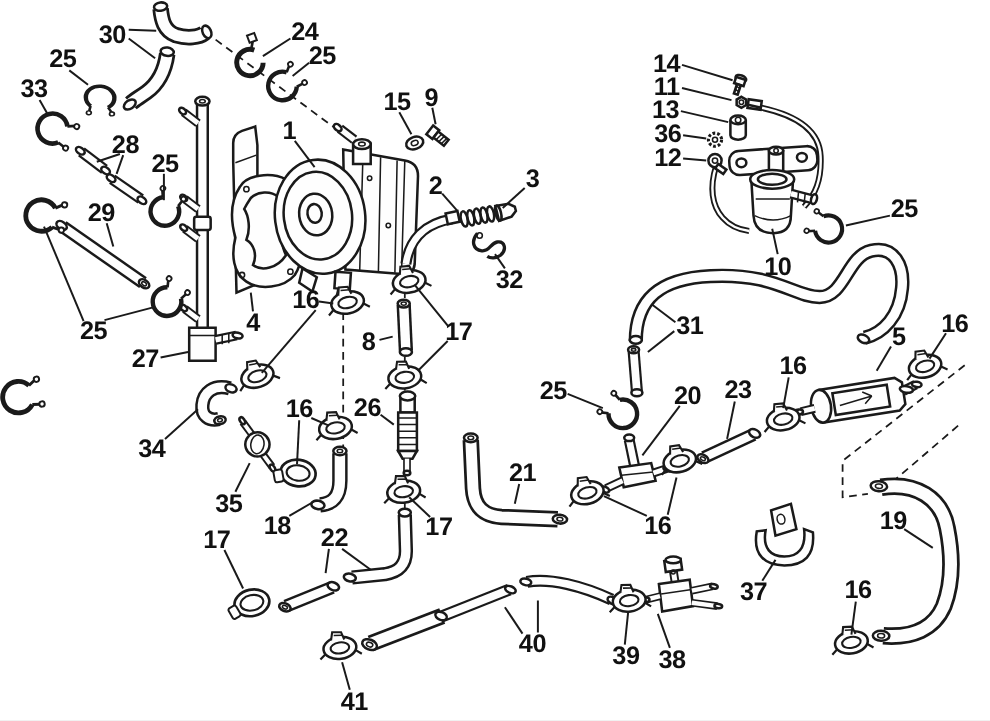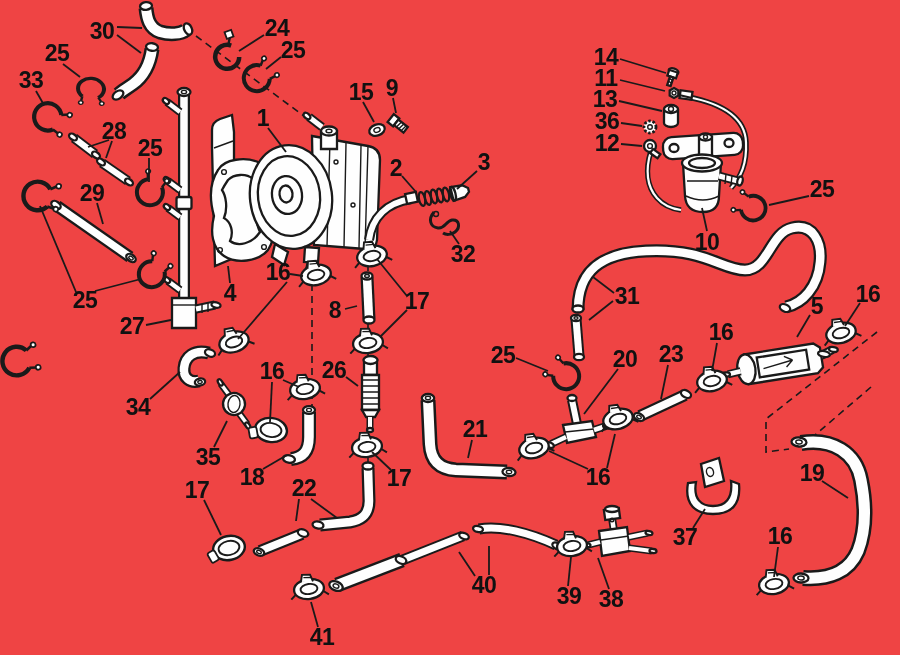--- a/index.html
+++ b/index.html
@@ -1,16 +1,16 @@
 <!DOCTYPE html>
 <html><head>
 <meta charset="utf-8">
 <style>
   html,body{margin:0;padding:0;background:#e8e8e8;}
-  .stage{position:relative;width:900px;height:655px;background:#ef4444;overflow:hidden;
+  .stage{position:relative;width:900px;height:655px;background:#ffffff;overflow:hidden;
          font-family:"Liberation Sans",sans-serif;}
   svg{display:block}
   .o{stroke:#1a1a1a;fill:none;stroke-linejoin:round;stroke-linecap:butt}
   .i{stroke:#fefefe;fill:none;stroke-linejoin:round;stroke-linecap:butt}
   .wf{fill:#fefefe;stroke:#1a1a1a;stroke-width:2.3}
   .ln{stroke:#1a1a1a;fill:none;stroke-width:2.3}
   .thin{stroke:#1a1a1a;fill:none;stroke-width:1.4}
   .dash{stroke:#1a1a1a;stroke-width:1.6;fill:none;stroke-dasharray:7 5}
   .leader{stroke:#1a1a1a;stroke-width:1.8}
   .callout{font-family:"Liberation Sans",sans-serif;font-weight:700;font-size:23px;fill:#111;

